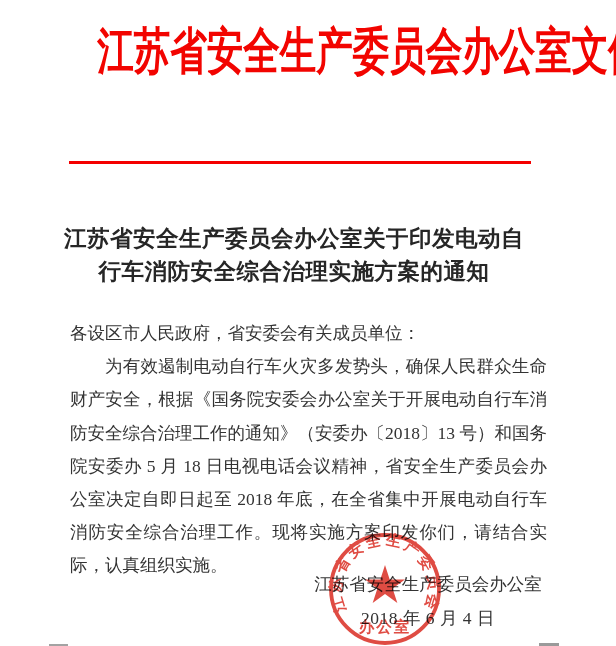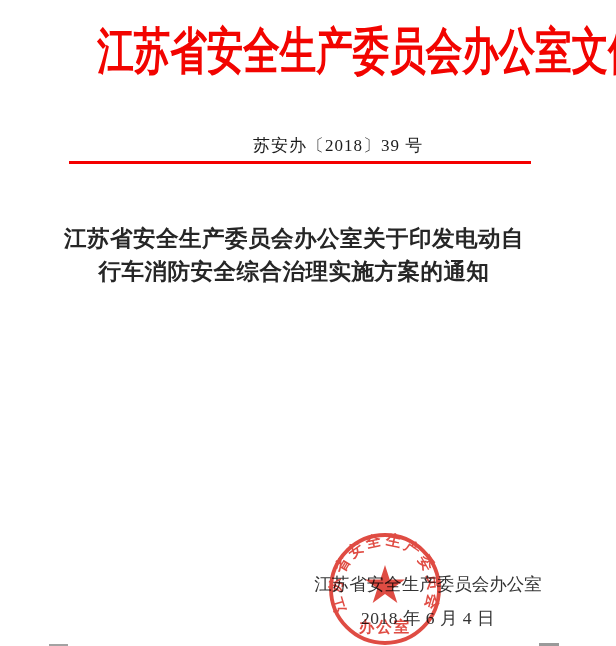--- a/index.html
+++ b/index.html
@@ -70,29 +70,32 @@
 </style>
 </head>
 <body>
 
 <div class="page">
 
   <div class="header-banner">
     <span class="stretch">江苏省安全生产委员会办公室文件</span>
   </div>
 
-  <div class="doc-number">苏安办〔2018〕39 号</div>
 
   <div class="red-rule"></div>
 
   <div class="doc-title">
     <div>江苏省安全生产委员会办公室关于印发电动自</div>
     <div>行车消防安全综合治理实施方案的通知</div>
   </div>
 
+  <div class="body-text">
+    <p class="salutation">各设区市人民政府，省安委会有关成员单位：</p>
+    <p class="para">为有效遏制电动自行车火灾多发势头，确保人民群众生命财产安全，根据《国务院安委会办公室关于开展电动自行车消防安全综合治理工作的通知》（安委办〔2018〕13 号）和国务院安委办 5 月 18 日电视电话会议精神，省安全生产委员会办公室决定自即日起至 2018 年底，在全省集中开展电动自行车消防安全综合治理工作。现将实施方案印发你们，请结合实际，认真组织实施。</p>
+  </div>
 
   <div class="signature">
     <div class="sig-org">江苏省安全生产委员会办公室</div>
     <div class="sig-date">2018 年 6 月 4 日</div>
   </div>
 
   <svg class="seal" viewBox="0 0 114 114" xmlns="http://www.w3.org/2000/svg">
     <defs>
       <path id="sealArc" d="M 20.96 82.24 A 44 44 0 1 1 93.04 82.24" fill="none"></path>
     </defs>

